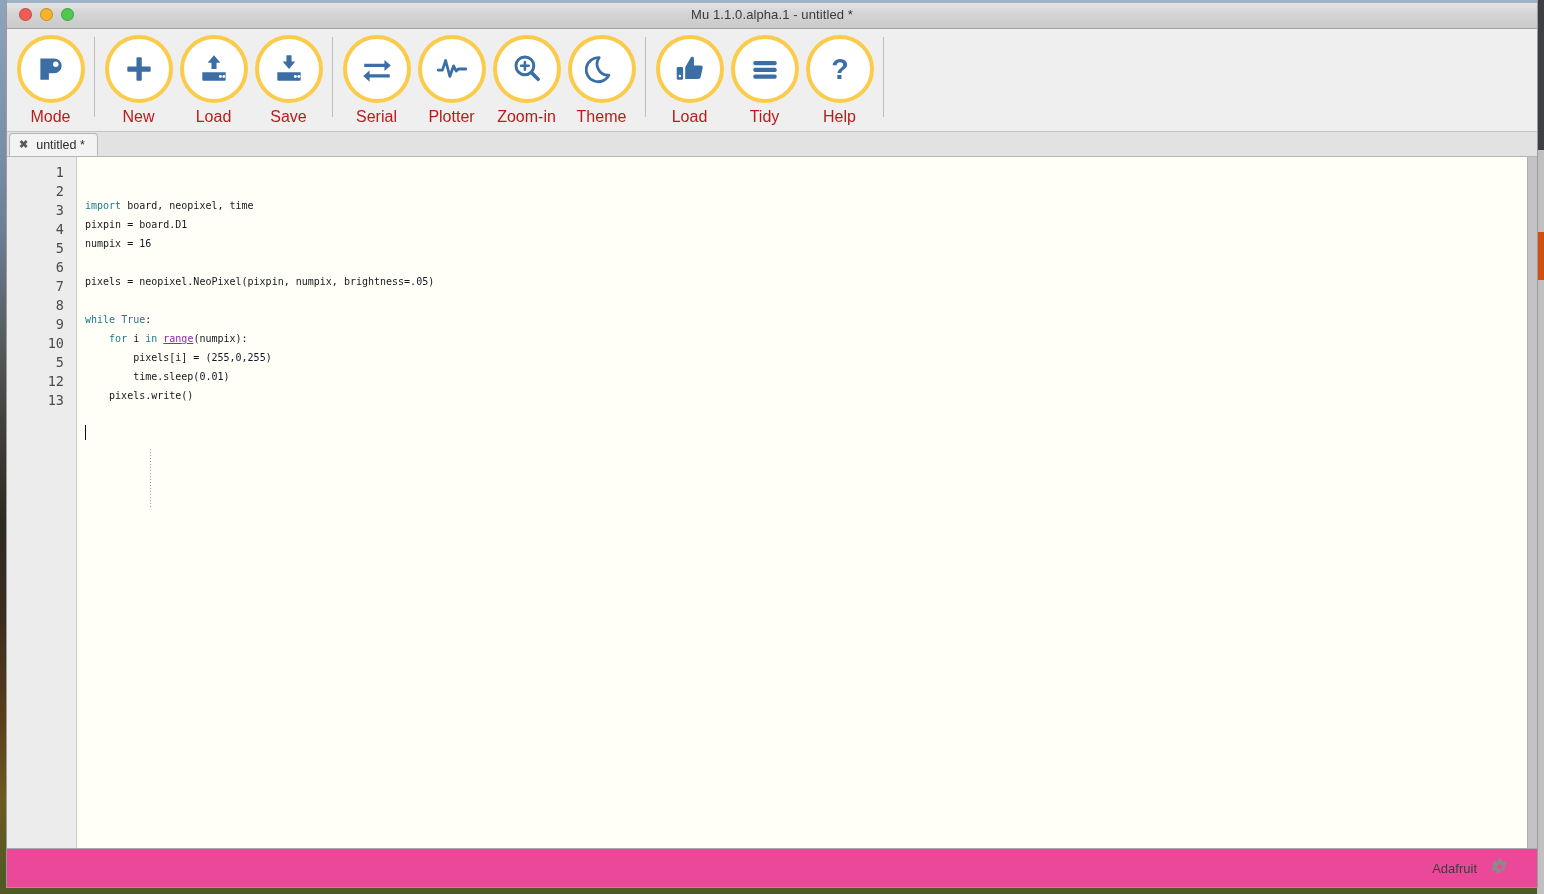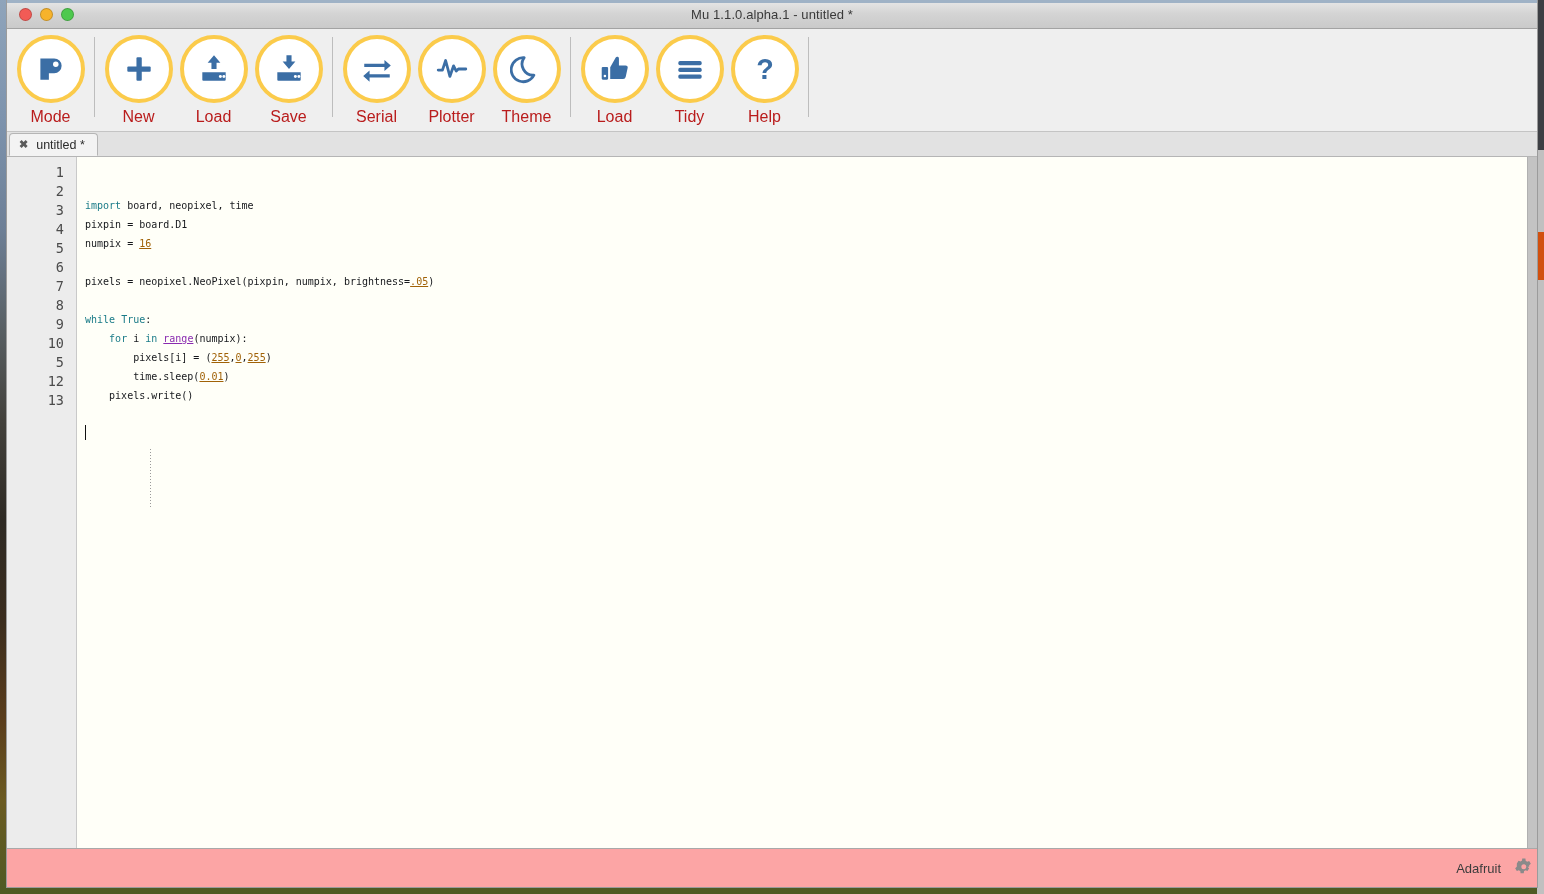--- a/index.html
+++ b/index.html
@@ -194,21 +194,21 @@
     position: relative;
     white-space: pre;
     overflow: hidden;
   }
   .code .ln {
     height: 19px;
     line-height: 19px;
     position: relative;
   }
   .kw   { color: #1a7b88; }
-  .num  { color: #a16207; text-decoration: underline; }
+  .num  { color: #0f172a; }
   .bi   { color: #8a2bb0; text-decoration: underline; }
   
   .iguide {
     position: absolute;
     left: 73px;
     top: 292px;
     width: 1px;
     height: 58px;
     background: repeating-linear-gradient(180deg, #9a9a9a 0 1px, transparent 1px 3px);
   }
@@ -225,25 +225,25 @@
     width: 9px;
     min-width: 9px;
     background: #c3c3c3;
     border-left: 1px solid #b0b0b0;
   }
 
   
   .statusbar {
     height: 38px;
     min-height: 38px;
-    background: #fca5a5;
+    background: #ec4899;
     display: flex;
     align-items: center;
     justify-content: flex-end;
-    padding-right: 4px;
+    padding-right: 28px;
     gap: 12px;
   }
   .status-mode {
     font-size: 13px;
     color: #3c3c3c;
   }
 
   
   #behind-orange {
     position: absolute;
@@ -341,20 +341,30 @@
         </div>
         <div class="tb-label">Serial</div>
       </div>
       <div class="tb-item">
         <div class="tb-circle">
           <svg class="tb-icon" width="34" height="34" viewBox="0 0 32 32" aria-hidden="true">
             <path fill="none" stroke="#3b6ea5" stroke-width="2.6" stroke-linecap="round" stroke-linejoin="round" d="M3 17h4l3-9 4 15 3.5-10 2.5 5 2-2h7"></path>
           </svg>
         </div>
         <div class="tb-label">Plotter</div>
+      </div>
+      <div class="tb-item">
+        <div class="tb-circle">
+          <svg class="tb-icon" width="34" height="34" viewBox="0 0 32 32" aria-hidden="true">
+            <circle cx="14" cy="13" r="8.4" fill="none" stroke="#3b6ea5" stroke-width="2.8"></circle>
+            <path stroke="#3b6ea5" stroke-width="2.4" stroke-linecap="round" d="M14 9.4v7.2M10.4 13h7.2"></path>
+            <path stroke="#3b6ea5" stroke-width="3.4" stroke-linecap="round" d="M20.2 19.4l6.3 6.3"></path>
+          </svg>
+        </div>
+        <div class="tb-label">Zoom-in</div>
       </div>
       <div class="tb-item">
         <div class="tb-circle">
           <svg class="tb-icon" width="34" height="34" viewBox="0 0 32 32" aria-hidden="true">
             <path fill="none" stroke="#3b6ea5" stroke-width="2.6" stroke-linejoin="round" d="M22.5 21.8A10.4 10.4 0 0 1 13.3 5.4a11.3 11.3 0 1 0 9.2 16.4z"></path>
           </svg>
         </div>
         <div class="tb-label">Theme</div>
       </div>
       <div class="tb-sep"></div>

